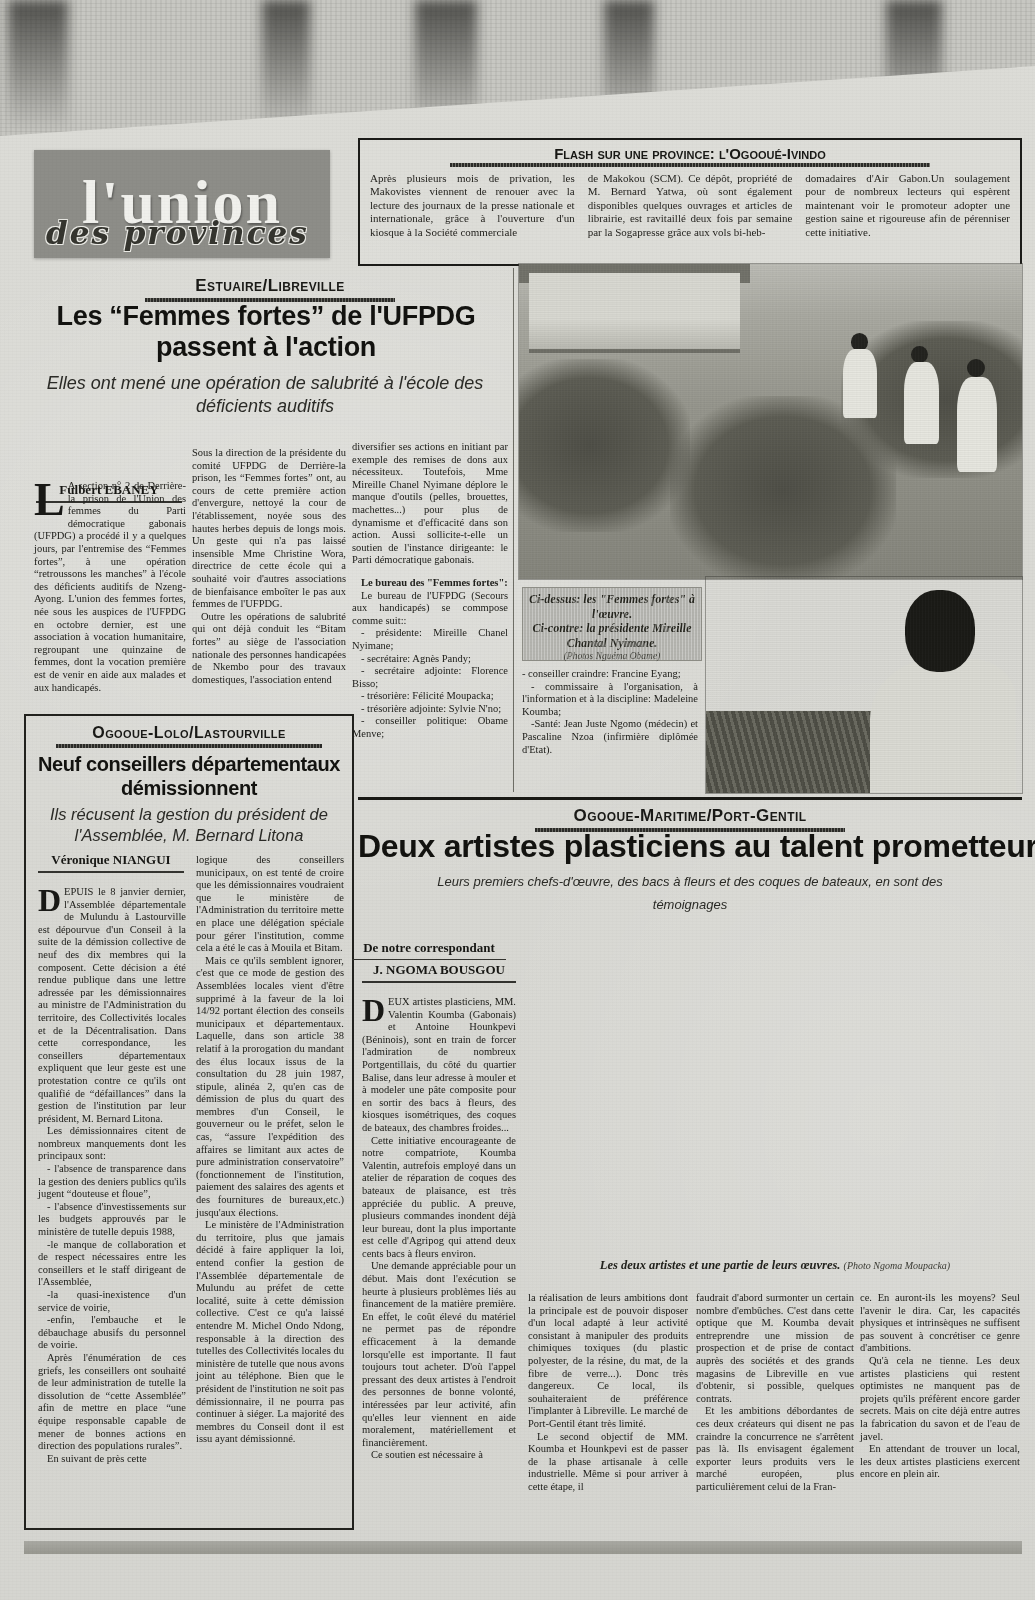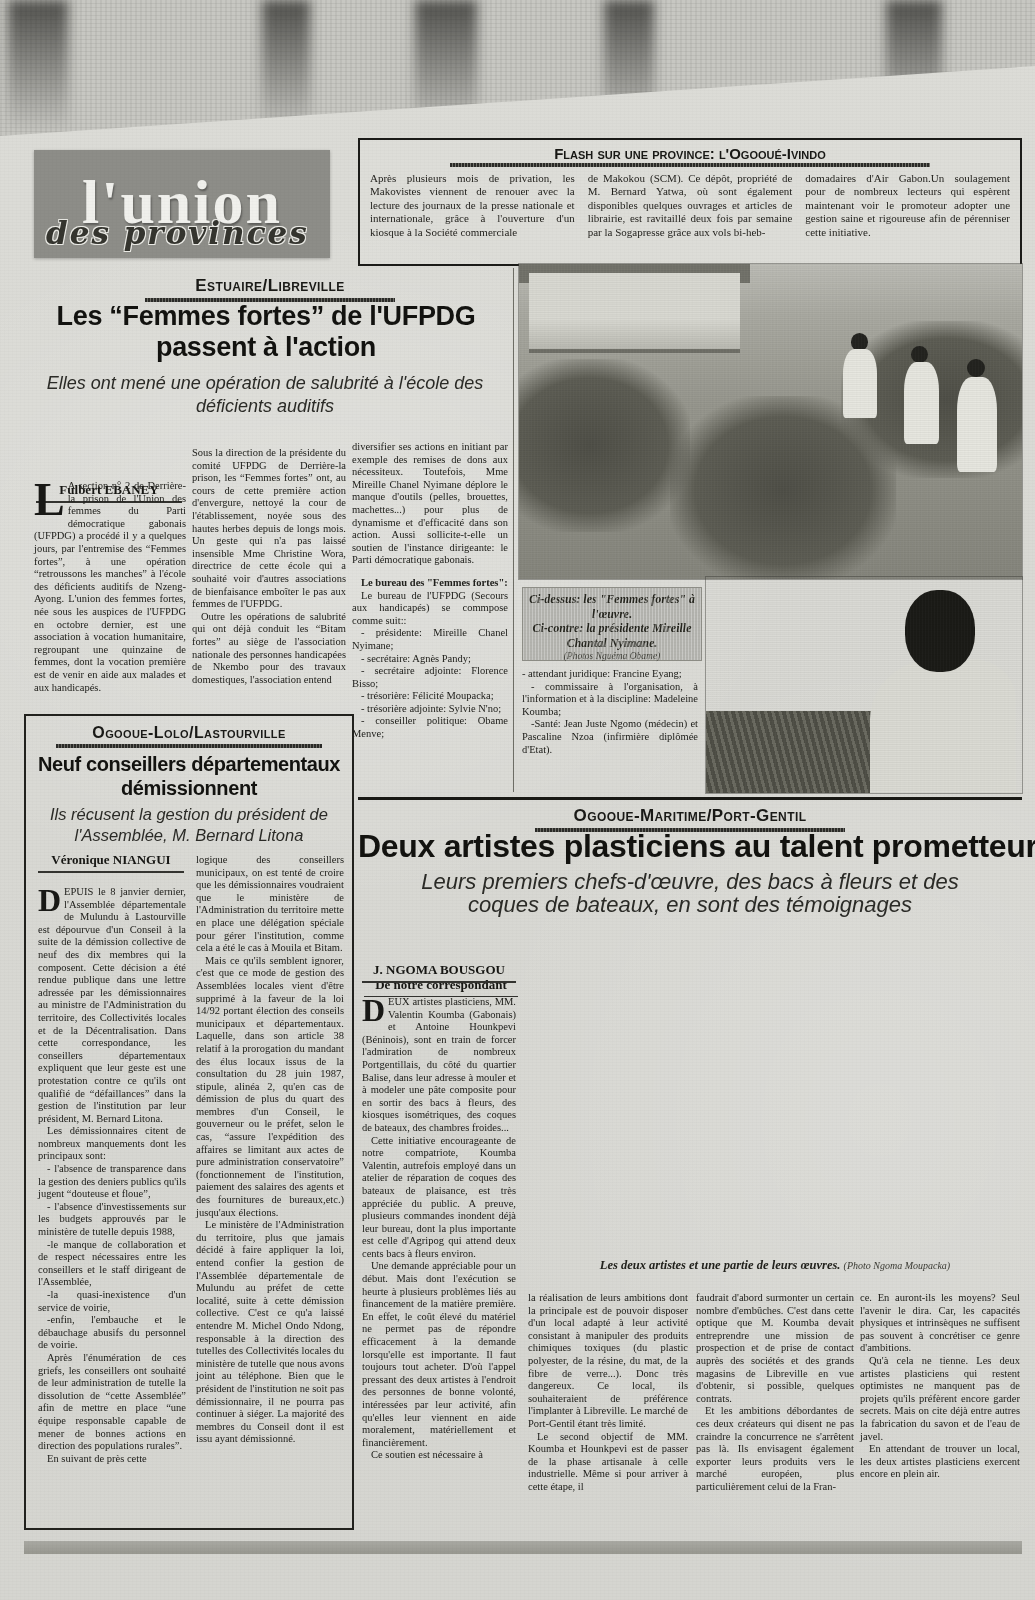--- a/index.html
+++ b/index.html
@@ -199,21 +199,21 @@
   </div>
 
   <div class="abs photo photo2 grain" style="left:706px;top:577px;width:316px;height:216px;">
     <div class="abs p2-bg"></div>
     <div class="abs p2-grass"></div>
     <div class="abs p2-shirt"></div>
     <div class="abs p2-head"></div>
   </div>
 
   <div class="abs body-col" style="left:522px;top:668px;width:176px;">
-    <p>- attendant juridique: Francine Eyang;</p>
+    <p>- conseiller craindre: Francine Eyang;</p>
     <p>- commissaire à l'organisation, à l'information et à la discipline: Madeleine Koumba;</p>
     <p>-Santé: Jean Juste Ngomo (médecin) et Pascaline Nzoa (infirmière diplômée d'Etat).</p>
   </div>
 
   <div class="abs lolo-box"></div>
   <div class="abs" style="left:30px;top:724px;width:318px;">
     <div class="sec-head" style="font-size:16px;">Ogooue-Lolo/Lastourville</div>
     <div class="sec-rule" style="width:266px;"></div>
   </div>
   <div class="abs headline" style="left:30px;top:752px;width:318px;font-size:20px;line-height:24px;letter-spacing:-.4px;">Neuf conseillers départementaux démissionnent</div>
@@ -236,23 +236,23 @@
     <p>Mais ce qu'ils semblent ignorer, c'est que ce mode de gestion des Assemblées locales vient d'être supprimé à la faveur de la loi 14/92 portant élection des conseils municipaux et départementaux. Laquelle, dans son article 38 relatif à la prorogation du mandant des élus locaux issus de la consultation du 28 juin 1987, stipule, alinéa 2, qu'en cas de démission de plus du quart des membres d'un Conseil, le gouverneur ou le préfet, selon le cas, “assure l'expédition des affaires se limitant aux actes de pure administration conservatoire” (fonctionnement de l'institution, paiement des salaires des agents et des fournitures de bureaux,etc.) jusqu'aux élections.</p>
     <p>Le ministère de l'Administration du territoire, plus que jamais décidé à faire appliquer la loi, entend confier la gestion de l'Assemblée départementale de Mulundu au préfet de cette localité, suite à cette démission collective. C'est ce qu'a laissé entendre M. Michel Ondo Ndong, responsable à la direction des tutelles des Collectivités locales du ministère de tutelle que nous avons joint au téléphone. Bien que le président de l'institution ne soit pas démissionnaire, il ne pourra pas continuer à siéger. La majorité des membres du Conseil dont il est issu ayant démissionné.</p>
   </div>
 
   <div class="abs m-toprule"></div>
   <div class="abs" style="left:358px;top:806px;width:664px;">
     <div class="sec-head">Ogooue-Maritime/Port-Gentil</div>
     <div class="sec-rule" style="width:310px;"></div>
   </div>
   <div class="abs headline" style="left:358px;top:832px;width:664px;font-size:32px;line-height:29px;white-space:nowrap;">Deux artistes plasticiens au talent prometteur</div>
-  <div class="abs subhead" style="left:420px;top:870px;width:540px;font-size:22px;line-height:23px;">Leurs premiers chefs-d'œuvre, des bacs à fleurs et des coques de bateaux, en sont des témoignages</div>
-
-  <div class="abs byline" style="left:364px;top:940px;width:154px;border-bottom-width:1.5px;margin-top:37px;">De notre correspondant</div>
+  <div class="abs subhead" style="left:420px;top:870px;width:540px;font-size:13px;line-height:23px;">Leurs premiers chefs-d'œuvre, des bacs à fleurs et des coques de bateaux, en sont des témoignages</div>
+
+  <div class="abs byline" style="left:352px;top:940px;width:154px;border-bottom-width:1.5px;">De notre correspondant</div>
   <div class="abs byline" style="left:362px;top:962px;width:154px;">J. NGOMA BOUSGOU</div>
 
   <div class="abs body-col" style="left:362px;top:996px;width:154px;">
     <p class="first"><span class="dropcap">D</span><span>EUX artistes plasticiens, MM. Valentin Koumba (Gabonais) et Antoine Hounkpevi (Béninois), sont en train de forcer l'admiration de nombreux Portgentillais, du côté du quartier Balise, dans leur adresse à mouler et à modeler une pâte composite pour en sortir des bacs à fleurs, des kiosques isométriques, des coques de bateaux, des chambres froides...</span></p>
     <p>Cette initiative encourageante de notre compatriote, Koumba Valentin, autrefois employé dans un atelier de réparation de coques des bateaux de plaisance, est très appréciée du public. A preuve, plusieurs commandes inondent déjà leur bureau, dont la plus importante est celle d'Agripog qui attend deux cents bacs à fleurs environ.</p>
     <p>Une demande appréciable pour un début. Mais dont l'exécution se heurte à plusieurs problèmes liés au financement de la matière première. En effet, le coût élevé du matériel ne permet pas de répondre efficacement à la demande lorsqu'elle est importante. Il faut toujours tout acheter. D'où l'appel pressant des deux artistes à l'endroit des personnes de bonne volonté, intéressées par leur activité, afin qu'elles leur viennent en aide moralement, matériellement et financièrement.</p>
     <p>Ce soutien est nécessaire à</p>
   </div>
 
   <div class="abs m-caption" style="left:528px;top:1258px;width:494px;">

